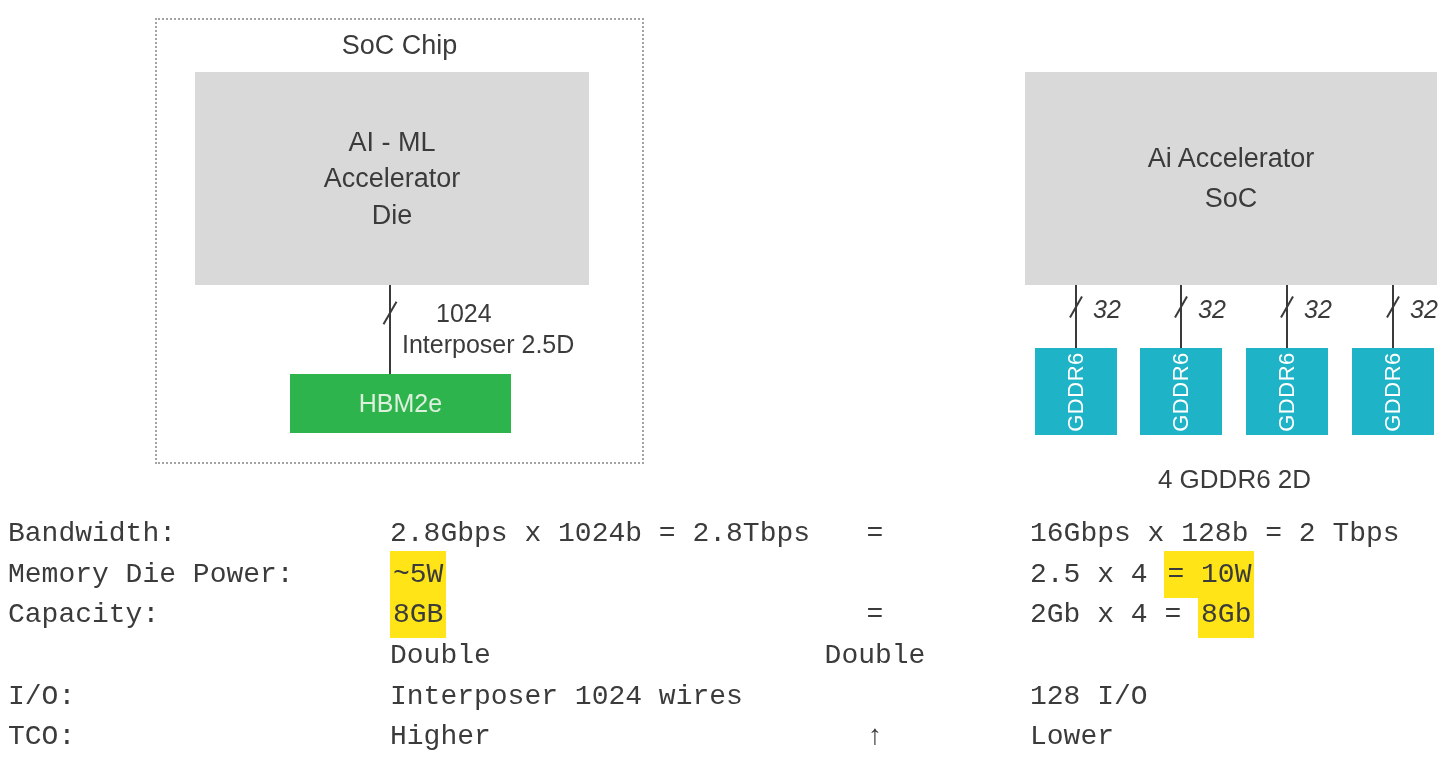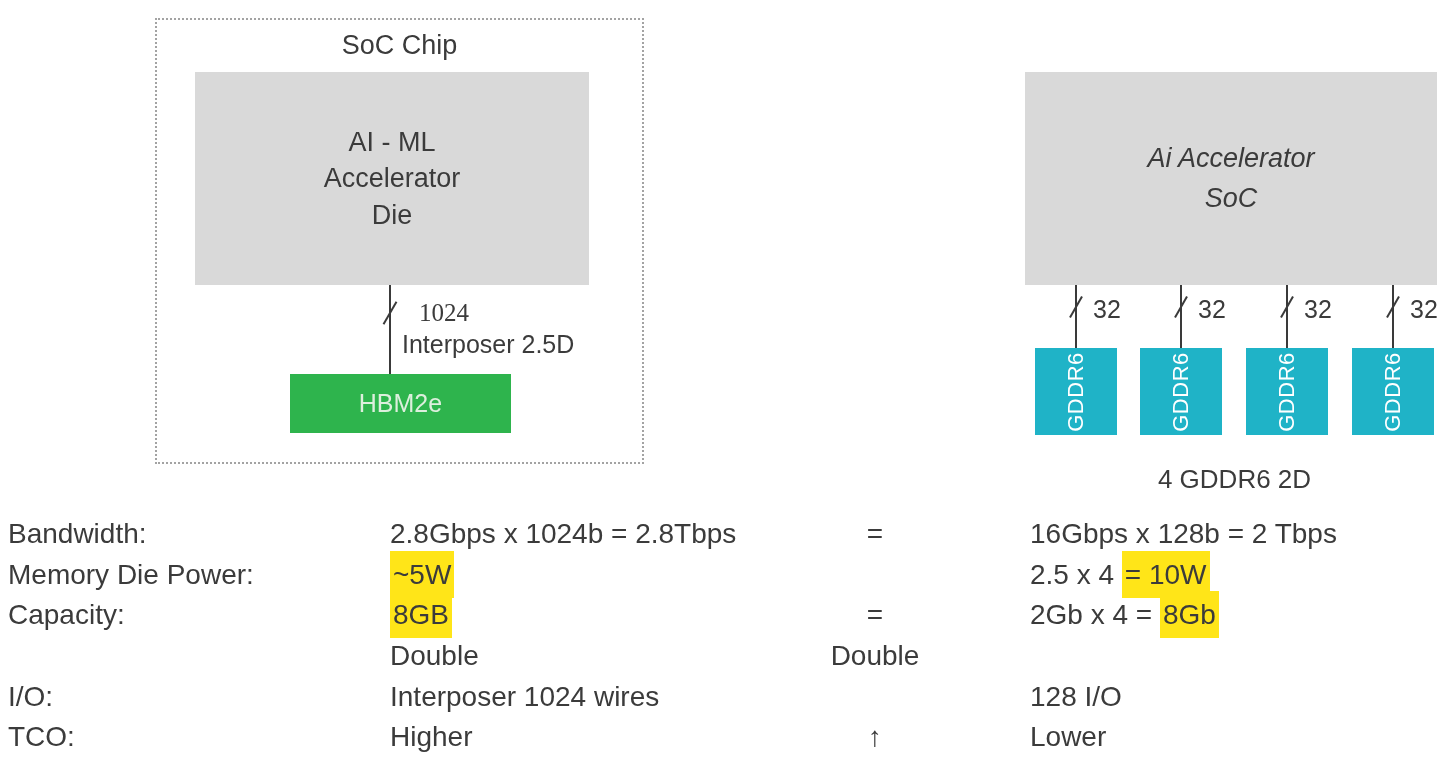--- a/index.html
+++ b/index.html
@@ -15,47 +15,47 @@
   .soc-chip-label{position:absolute;left:155px;top:30px;width:489px;
     text-align:center;font-size:27px;}
   .die-box{position:absolute;left:195px;top:72px;width:394px;height:213px;
     background:var(--die-gray,#d9d9d9);
     display:flex;flex-direction:column;align-items:center;justify-content:center;
     font-size:27px;line-height:1.35;text-align:center;}
   .wire{position:absolute;width:2px;background:#3a3a3a;}
   .wire-left{left:389px;top:285px;height:90px;}
   .slash{position:absolute;width:26px;height:2px;background:#3a3a3a;transform:rotate(-60deg);}
   .slash-left{left:377px;top:312px;}
-  .bus-width-left{position:absolute;left:419px;top:299px;font-size:25px;font-family:Liberation Serif, serif;}
+  .bus-width-left{position:absolute;left:436px;top:299px;font-size:25px;}
   .bus-type-left{position:absolute;left:402px;top:330px;font-size:25px;}
   .hbm-box{position:absolute;left:290px;top:374px;width:221px;height:59px;
     background:var(--hbm-green,#2eb44d);
     display:flex;align-items:center;justify-content:center;
     font-size:25px;color:#ddefdd;}
 
   
   .soc2-box{position:absolute;left:1025px;top:72px;width:412px;height:213px;
     background:var(--die-gray,#d9d9d9);
     display:flex;flex-direction:column;align-items:center;justify-content:center;
-    font-size:27px;line-height:1.45;text-align:left;font-style:italic;}
+    font-size:27px;line-height:1.45;text-align:left;}
   .gddr-unit{position:absolute;top:285px;width:82px;height:152px;}
   .gddr-wire{position:absolute;left:40px;top:0;width:2px;height:63px;background:#3a3a3a;}
   .gddr-slash{position:absolute;left:29px;top:21px;width:24px;height:2px;
     background:#3a3a3a;transform:rotate(-60deg);}
-  .gddr-bus-label{position:absolute;left:58px;top:10px;font-size:25px;}
+  .gddr-bus-label{position:absolute;left:58px;top:10px;font-size:25px;font-style:italic;}
   .gddr-box{position:absolute;left:0;top:63px;width:82px;height:87px;
     background:var(--gddr-teal,#1fb3c7);
     display:flex;align-items:center;justify-content:center;}
   .gddr-box .vtext{transform:rotate(-90deg);color:#ffffff;font-size:22px;
     letter-spacing:0.5px;white-space:nowrap;}
   .gddr-caption{position:absolute;left:1035px;top:448px;width:399px;
     text-align:center;font-size:26px;margin-top:16px;}
 
   
-  #comparison-table{position:absolute;left:0;top:514px;width:1453px;font-size:28px;}
+  #comparison-table{position:absolute;left:0;top:514px;width:1453px;font-size:28px;font-family:Liberation Mono, monospace;}
   .trow{position:relative;height:40.7px;}
   .tcell{position:absolute;top:0;line-height:40px;white-space:nowrap;}
   .cell-label{left:8px;}
   .cell-left{left:390px;}
   .cell-mid{left:800px;width:150px;text-align:center;}
   .cell-right{left:1030px;}
   .hl{background:var(--hl,#ffe518);padding:8px 3px;}
 </style>
 </head>
 <body>

